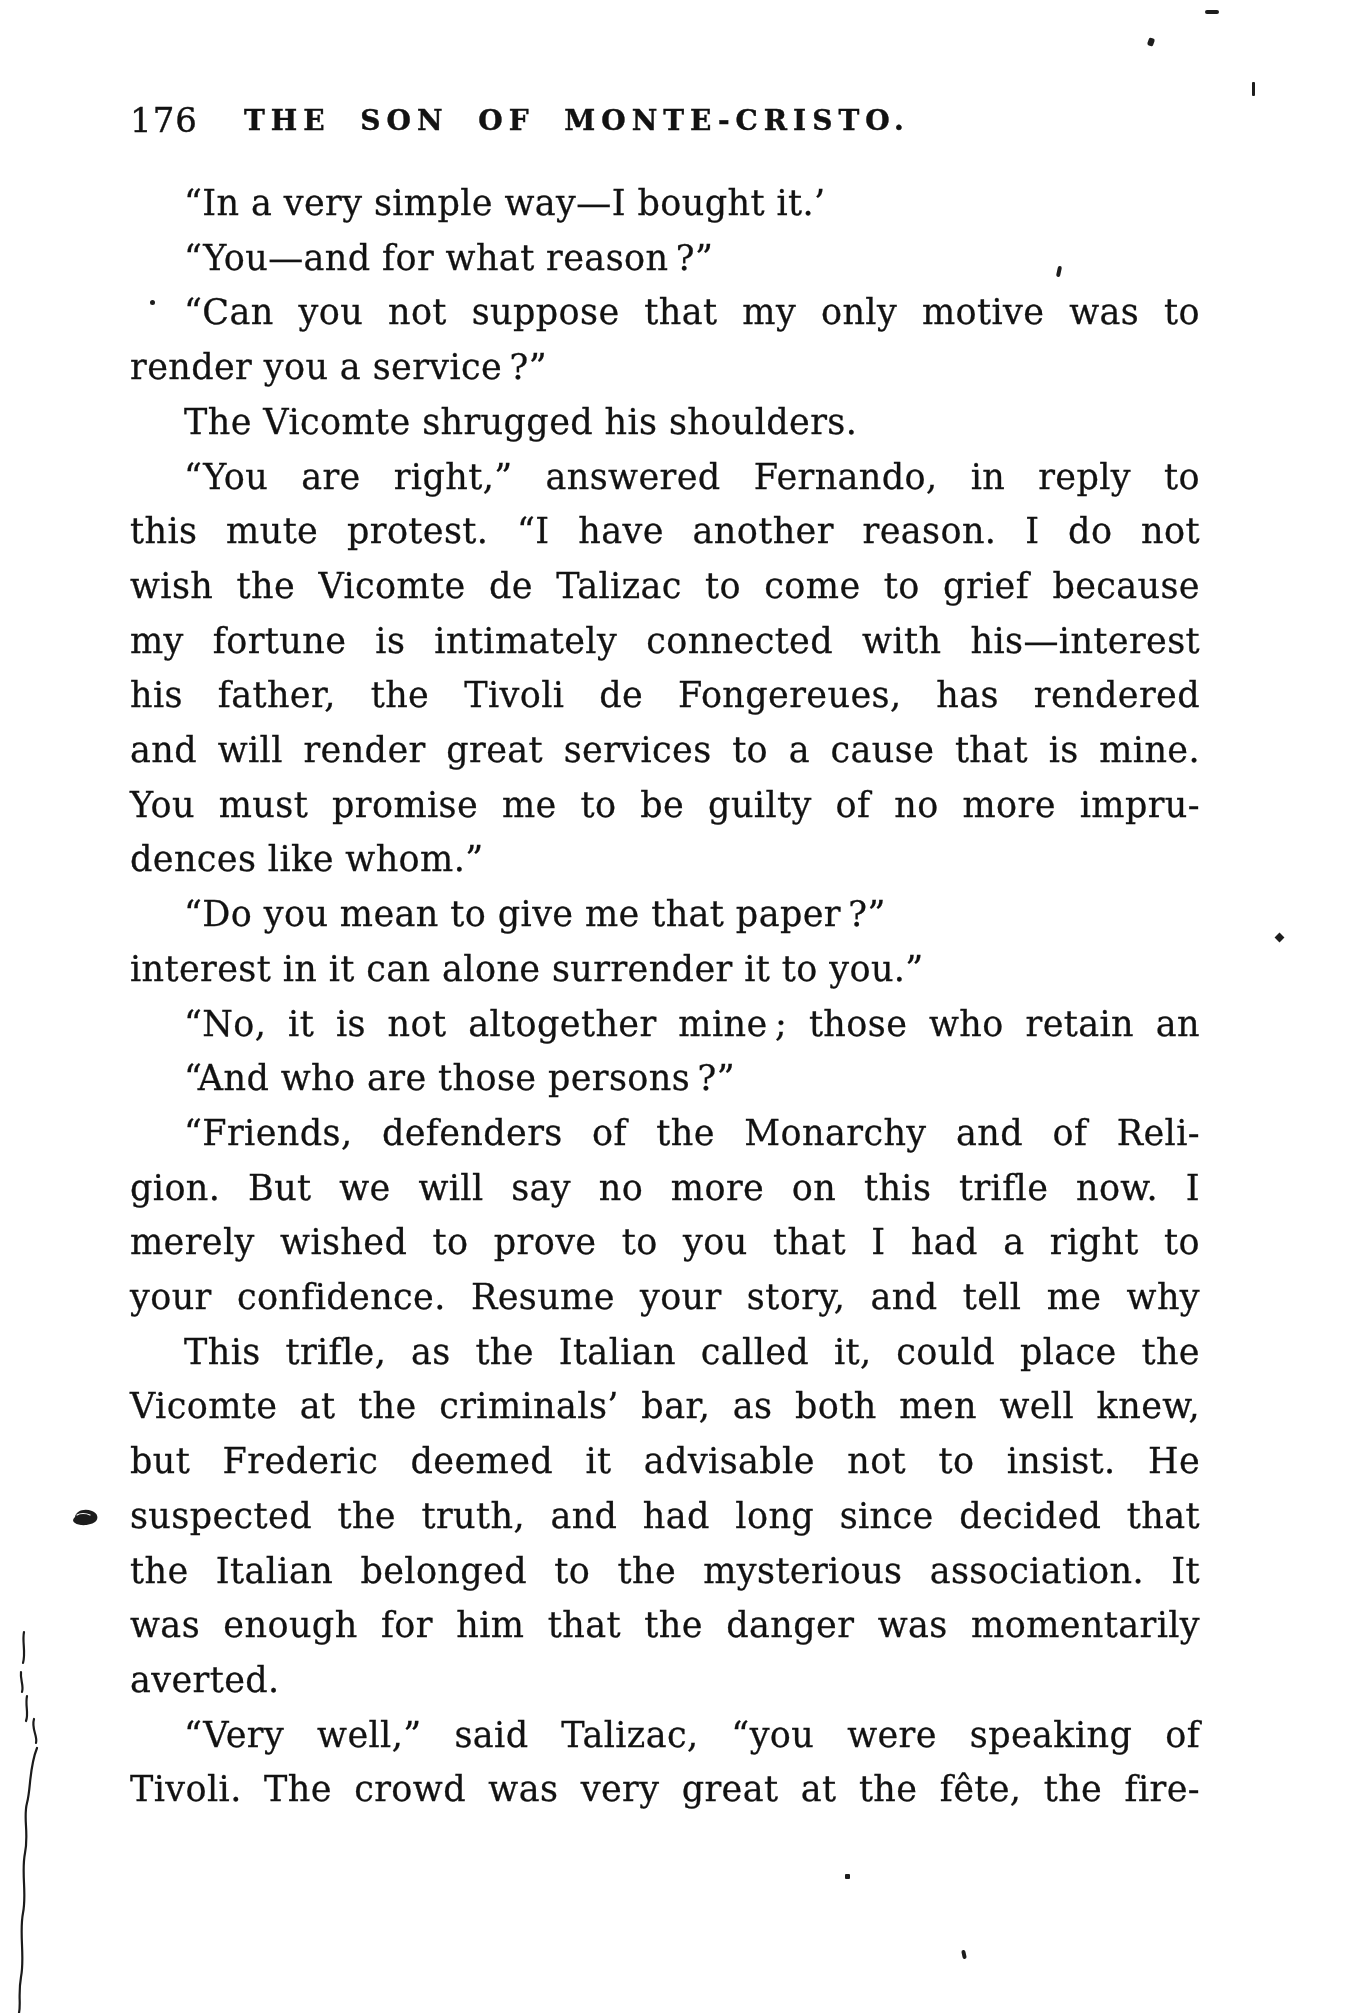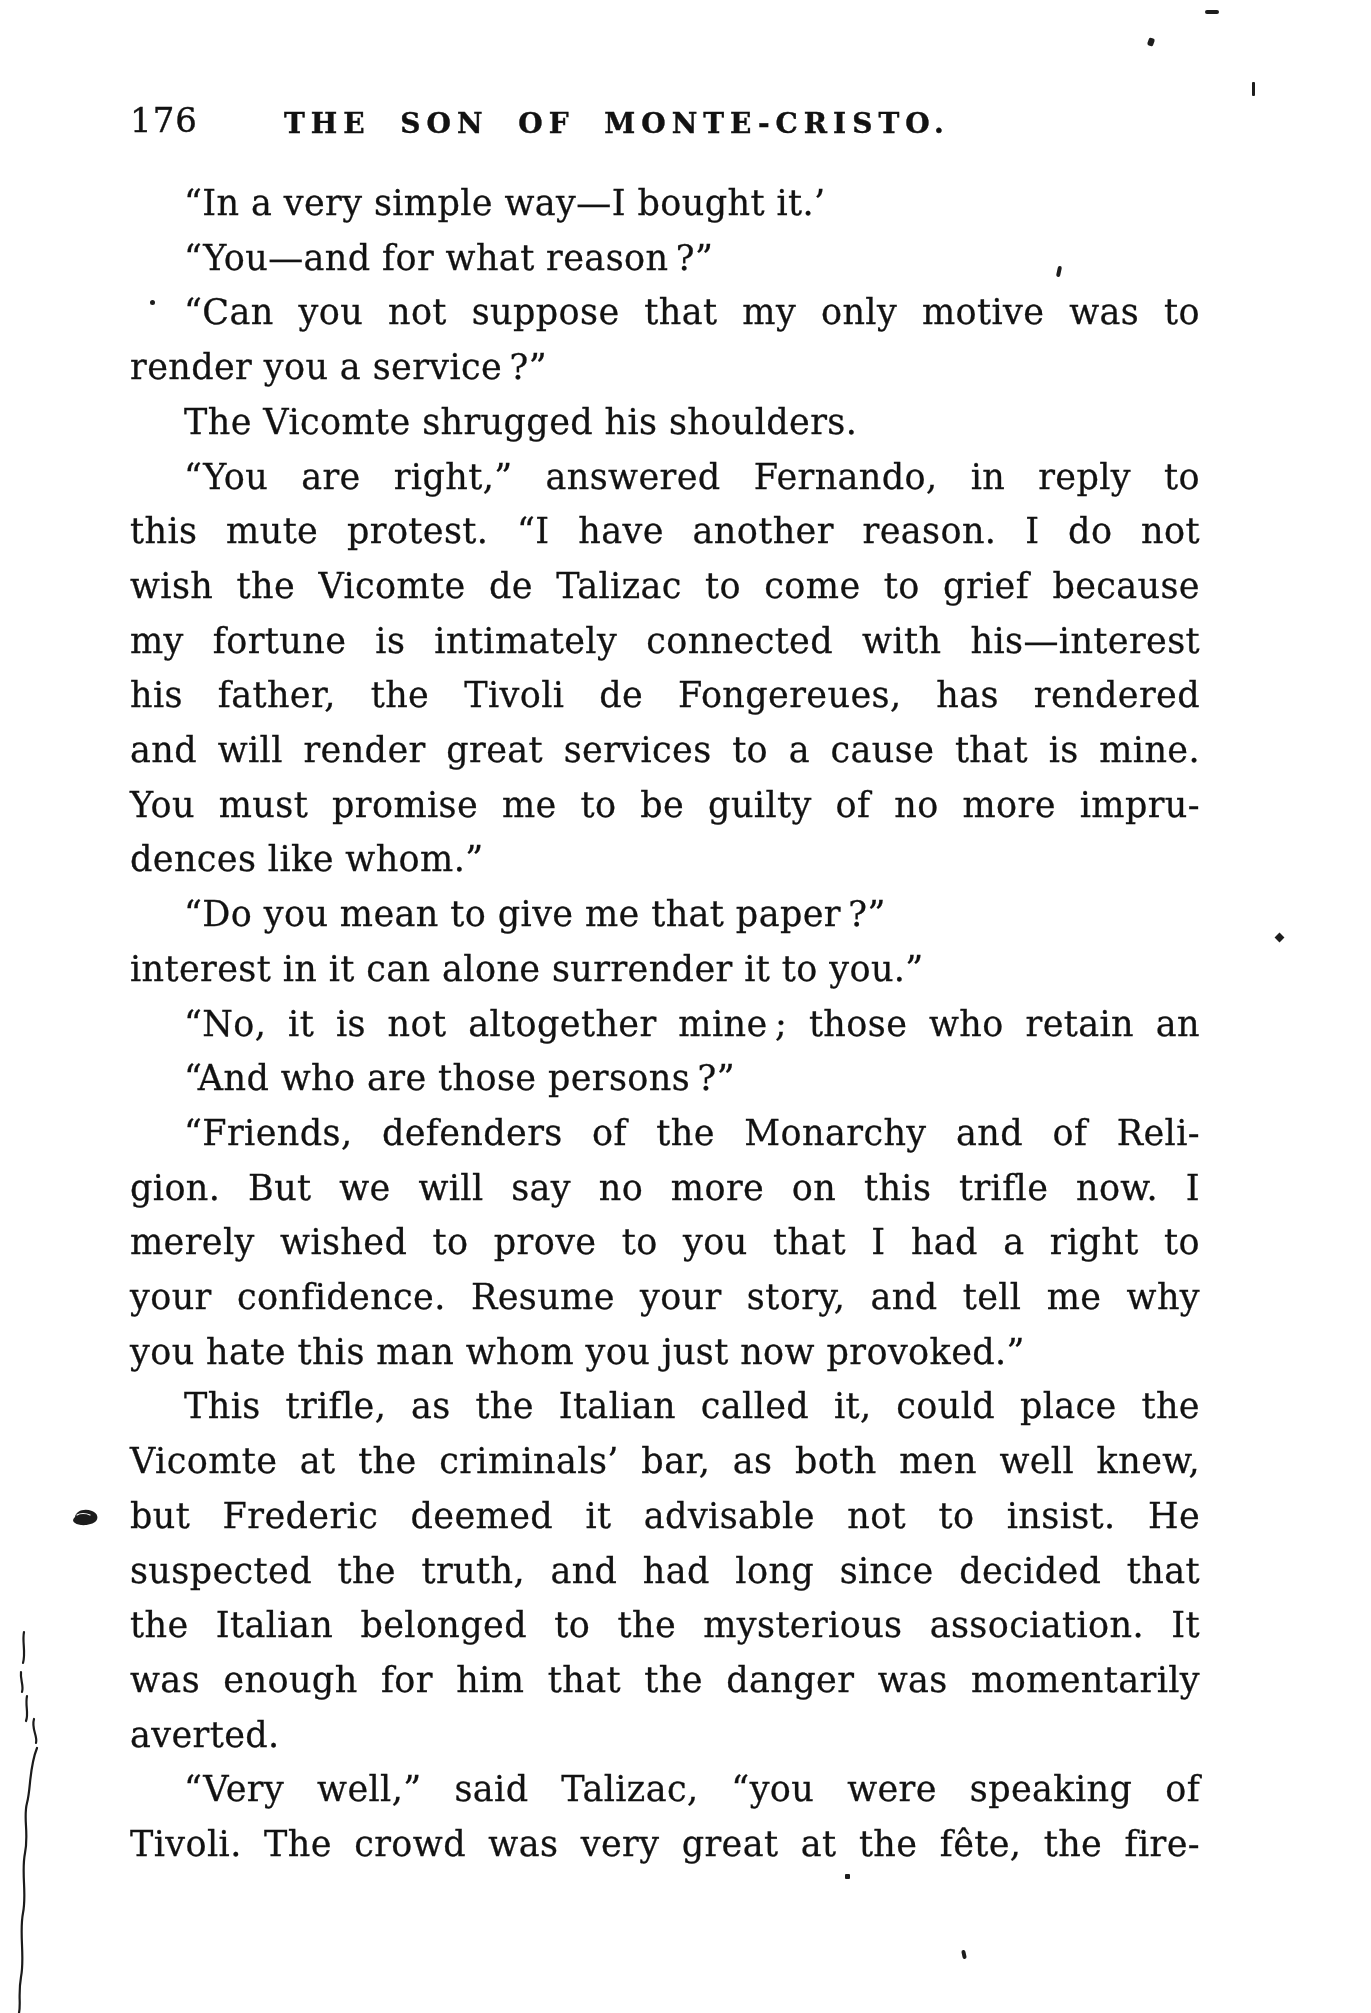--- a/index.html
+++ b/index.html
@@ -7,21 +7,21 @@
     width:1371px;height:2013px;
     background:#ffffff;
     position:relative;
     overflow:hidden;
     font-family:"DejaVu Serif","Liberation Serif",serif;
     color:#121212;
   }
   
   .header{
     position:absolute;left:130px;top:100px;
-    display:flex;align-items:flex-end;gap:40px;
+    display:flex;align-items:center;
     -webkit-text-stroke:0.4px #111;
   }
   .page-number{
     font-size:34px;
     letter-spacing:1px;
   }
   .running-title{
     margin-left:46px;
     font-size:28px;
     letter-spacing:6px;
@@ -69,21 +69,20 @@
   <div class="ln js">You must promise me to be guilty of no more impru-</div>
   <div class="ln">dences like whom.”</div>
   <div class="ln ind">“Do you mean to give me that paper ?”</div>
   <div class="ln">interest in it can alone surrender it to you.”</div>
   <div class="ln ind js">“No, it is not altogether mine ; those who retain an</div>
   <div class="ln ind">“And who are those persons ?”</div>
   <div class="ln ind js">“Friends, defenders of the Monarchy and of Reli-</div>
   <div class="ln js">gion.  But we will say no more on this trifle now.  I</div>
   <div class="ln js">merely wished to prove to you that I had a right to</div>
   <div class="ln js">your confidence.  Resume your story, and tell me why</div>
-  <div class="ln">you hate this man whom you just now provoked.”</div>
   <div class="ln ind js">This trifle, as the Italian called it, could place the</div>
   <div class="ln js">Vicomte at the criminals’ bar, as both men well knew,</div>
   <div class="ln js">but Frederic deemed it advisable not to insist.  He</div>
   <div class="ln js">suspected the truth, and had long since decided that</div>
   <div class="ln js">the Italian belonged to the mysterious association.  It</div>
   <div class="ln js">was enough for him that the danger was momentarily</div>
   <div class="ln">averted.</div>
   <div class="ln ind js">“Very well,” said Talizac, “you were speaking of</div>
   <div class="ln js"><span class="bold">Tivoli.</span> <span>The crowd was very great at the fête, the fire-</span></div>
 </div>

